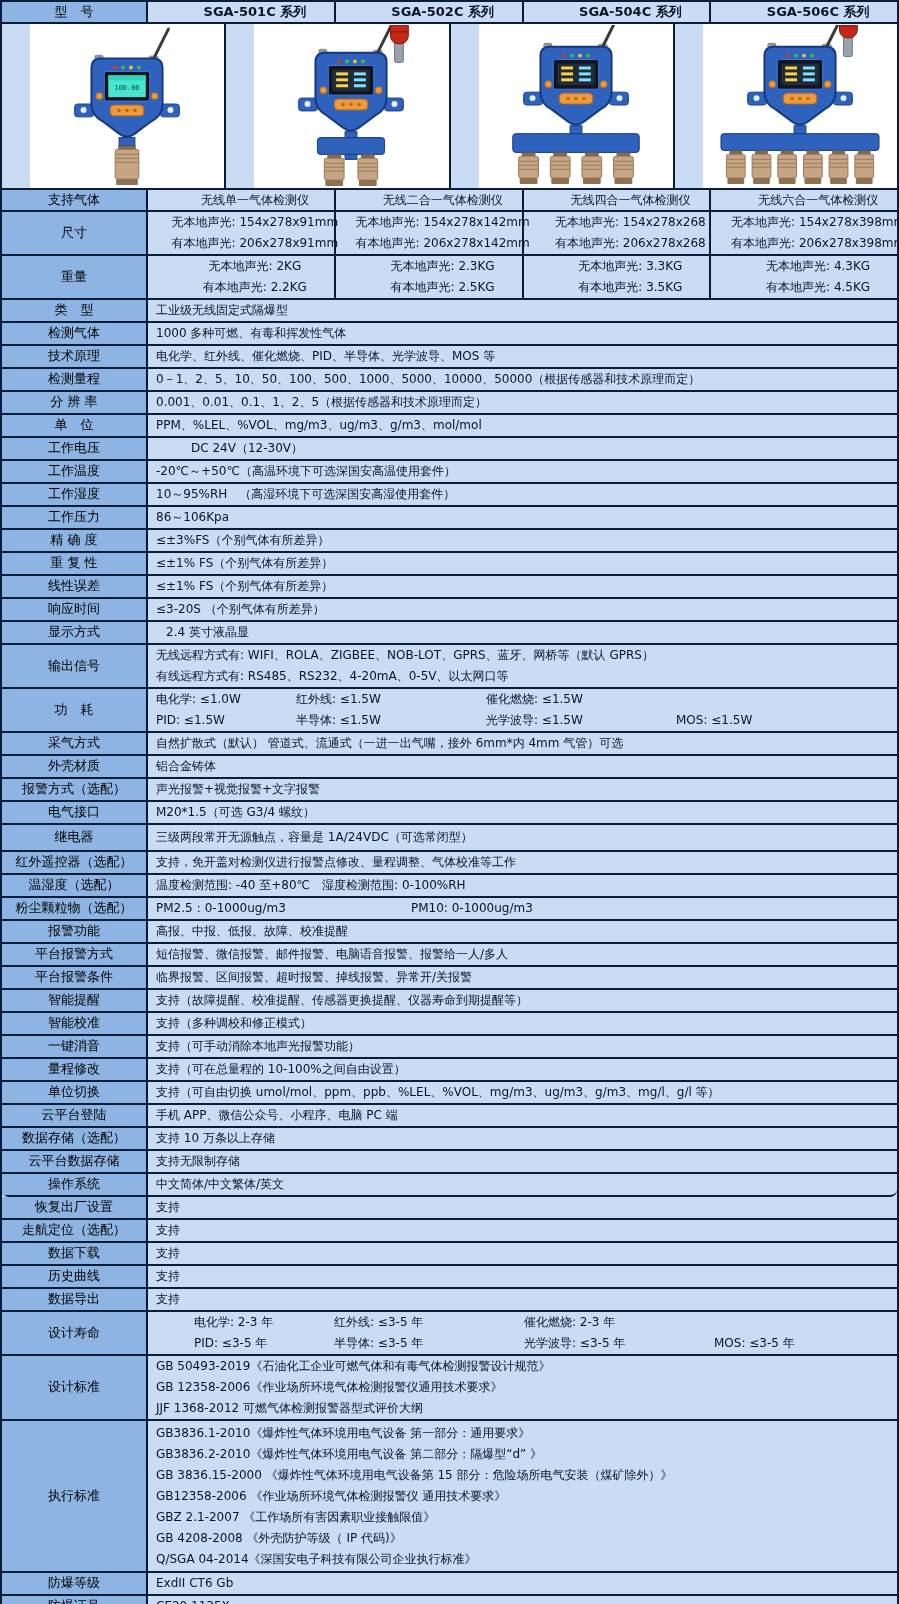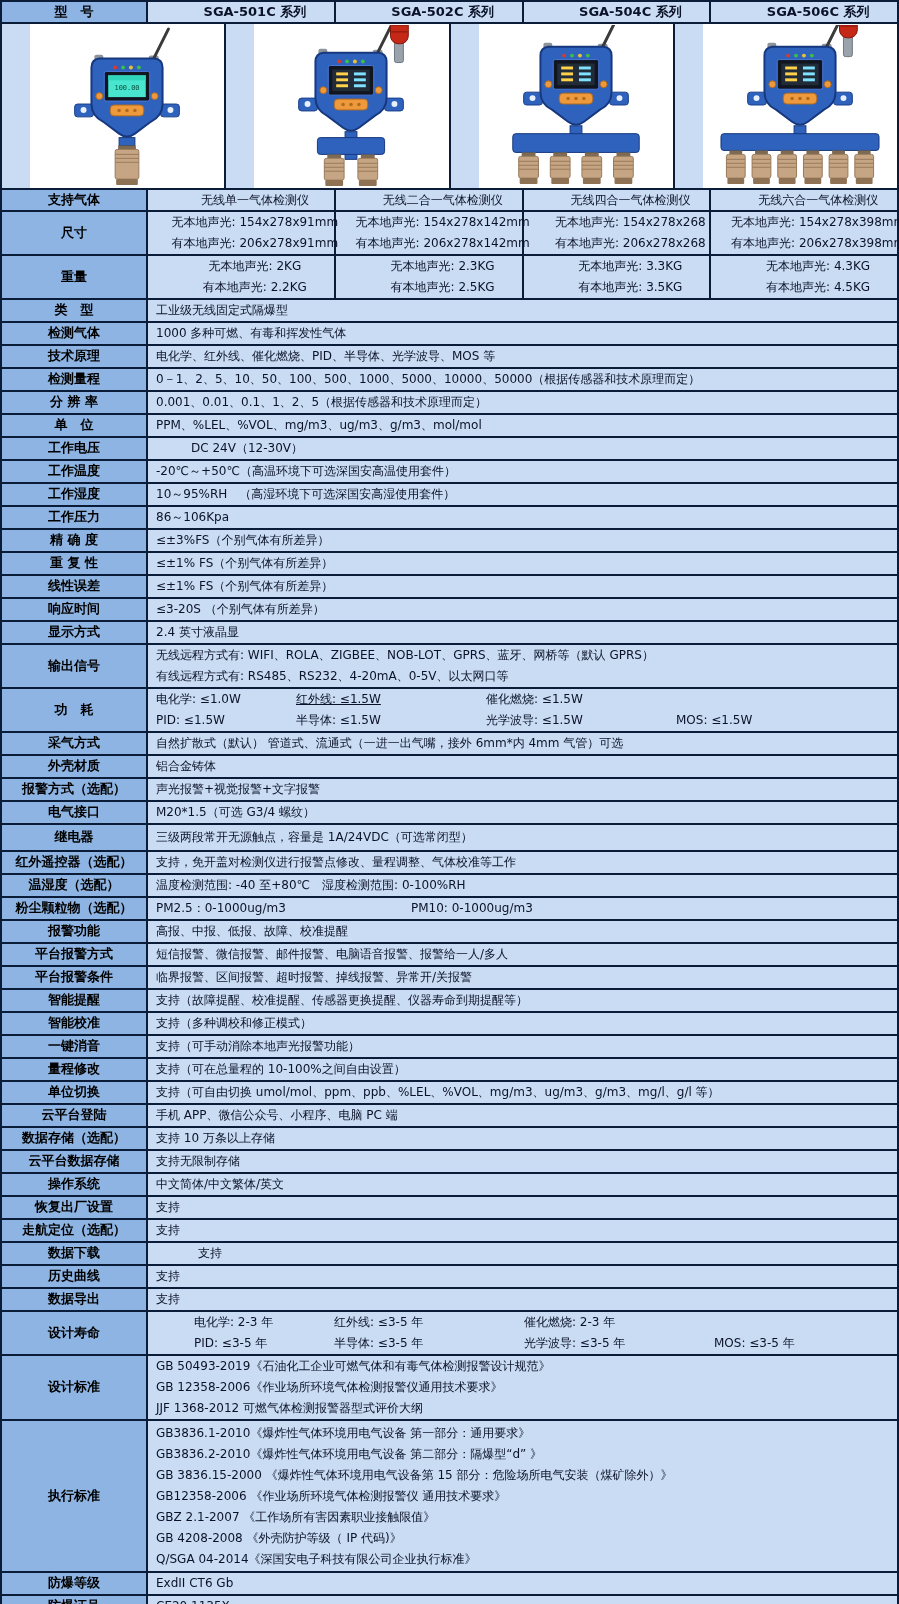--- a/index.html
+++ b/index.html
@@ -2,21 +2,21 @@
 <html><head>
 <meta charset="utf-8">
 <style>
   html,body{margin:0;padding:0;background:#ffffff;}
   body{width:899px;font-family:"DejaVu Sans","Liberation Sans",sans-serif;}
   .tbl{width:899px;box-sizing:border-box;border:2px solid #0a1c38;background:#c9dcf3;}
   .row{display:flex;border-bottom:2px solid #0a1c38;box-sizing:border-box;}
   .row:last-child{border-bottom:none;}
   .lbl{flex:0 0 146px;width:146px;background:#8db4e2;border-right:2px solid #0a1c38;
        display:flex;align-items:center;justify-content:center;text-align:center;
-       font-weight:bold;font-size:13px;color:#000;box-sizing:border-box;padding:1px 3px;line-height:1.25;}
+       font-weight:normal;font-size:13px;color:#000;box-sizing:border-box;padding:1px 3px;line-height:1.25;}
   .c{flex:1;box-sizing:border-box;display:flex;flex-direction:column;justify-content:center;
      font-size:12px;color:#0b1228;min-width:0;}
   .cols .c{border-right:2px solid #0a1c38;align-items:center;margin-left:28px;}
   .cols .c:last-child{border-right:none;}
   .model{font-weight:bold;font-size:13px;}
   .imgc{background:#ffffff;align-items:center;justify-content:center;padding:1px 0;}
   .content{padding-left:8px;align-items:flex-start;}
   .line{line-height:21px;white-space:nowrap;}
   .segline{position:relative;width:100%;height:21px;}
   .seg{position:absolute;top:0;white-space:nowrap;line-height:21px;}
@@ -368,39 +368,39 @@
       <div class="c content">
         <div class="line">≤±1% FS（个别气体有所差异）</div>
       </div>
     </div>
     <div class="row" style="min-height: 21px;">
       <div class="lbl">响应时间</div>
       <div class="c content">
         <div class="line">≤3-20S （个别气体有所差异）</div>
       </div>
     </div>
-    <div class="row" style="min-height: 21px;">
+    <div class="row" style="min-height: 21px; gap: 10px;">
       <div class="lbl">显示方式</div>
       <div class="c content">
         <div class="line">2.4 英寸液晶显</div>
       </div>
     </div>
     <div class="row" style="min-height: 42px;">
       <div class="lbl">输出信号</div>
       <div class="c content">
         <div class="line">无线远程方式有: WIFI、ROLA、ZIGBEE、NOB-LOT、GPRS、蓝牙、网桥等（默认 GPRS）</div>
         <div class="line">有线远程方式有: RS485、RS232、4-20mA、0-5V、以太网口等</div>
       </div>
     </div>
     <div class="row" style="min-height: 42px;">
       <div class="lbl">功　耗</div>
       <div class="c content">
         <div class="line segline">
           <span class="seg" style="left: 0px;">电化学: ≤1.0W</span>
-          <span class="seg" style="left: 140px; text-decoration: underline;">红外线: ≤1.5W</span>
+          <span class="seg" style="left: 140px;">红外线: ≤1.5W</span>
           <span class="seg" style="left: 330px;">催化燃烧: ≤1.5W</span>
         </div>
         <div class="line segline">
           <span class="seg" style="left: 0px;">PID: ≤1.5W</span>
           <span class="seg" style="left: 140px;">半导体: ≤1.5W</span>
           <span class="seg" style="left: 330px;">光学波导: ≤1.5W</span>
           <span class="seg" style="left: 520px;">MOS: ≤1.5W</span>
         </div>
       </div>
     </div>
@@ -514,39 +514,39 @@
       <div class="c content">
         <div class="line">支持 10 万条以上存储</div>
       </div>
     </div>
     <div class="row" style="min-height: 21px;">
       <div class="lbl">云平台数据存储</div>
       <div class="c content">
         <div class="line">支持无限制存储</div>
       </div>
     </div>
-    <div class="row" style="min-height: 21px;">
+    <div class="row" style="min-height: 21px; border-radius: 7px;">
       <div class="lbl">操作系统</div>
       <div class="c content">
         <div class="line">中文简体/中文繁体/英文</div>
       </div>
     </div>
     <div class="row" style="min-height: 21px;">
       <div class="lbl">恢复出厂设置</div>
       <div class="c content">
         <div class="line">支持</div>
       </div>
     </div>
     <div class="row" style="min-height: 21px;">
       <div class="lbl">走航定位（选配）</div>
       <div class="c content">
         <div class="line">支持</div>
       </div>
     </div>
-    <div class="row" style="min-height: 21px; gap: 42px;">
+    <div class="row" style="min-height: 21px;">
       <div class="lbl">数据下载</div>
       <div class="c content">
         <div class="line">支持</div>
       </div>
     </div>
     <div class="row" style="min-height: 21px;">
       <div class="lbl">历史曲线</div>
       <div class="c content">
         <div class="line">支持</div>
       </div>

